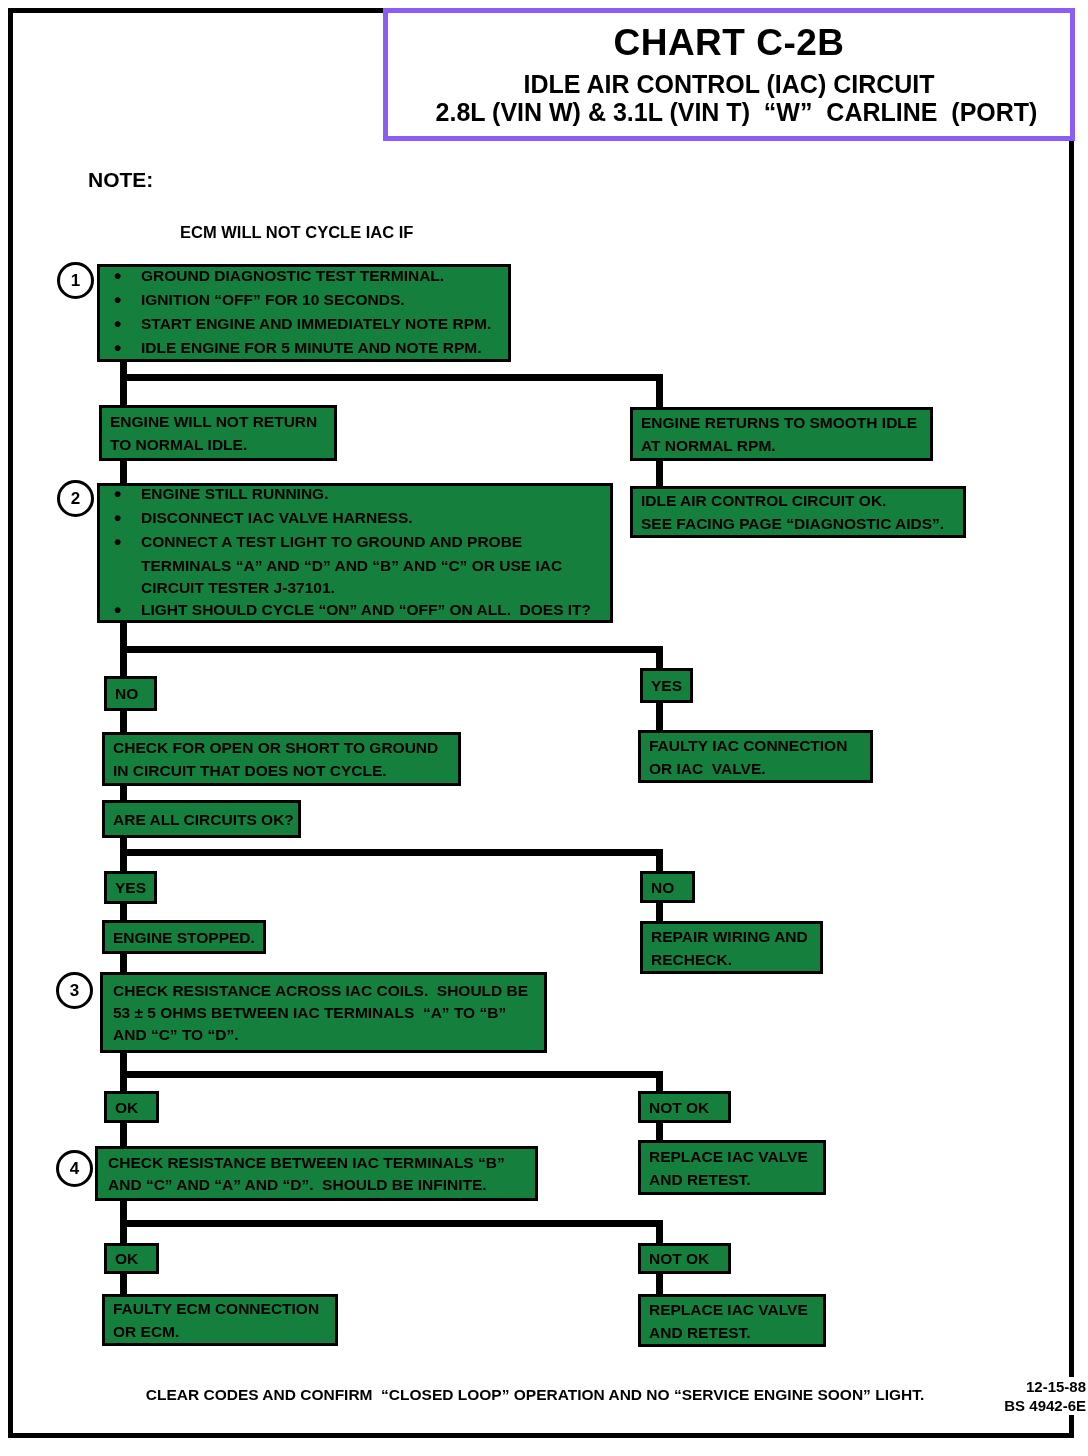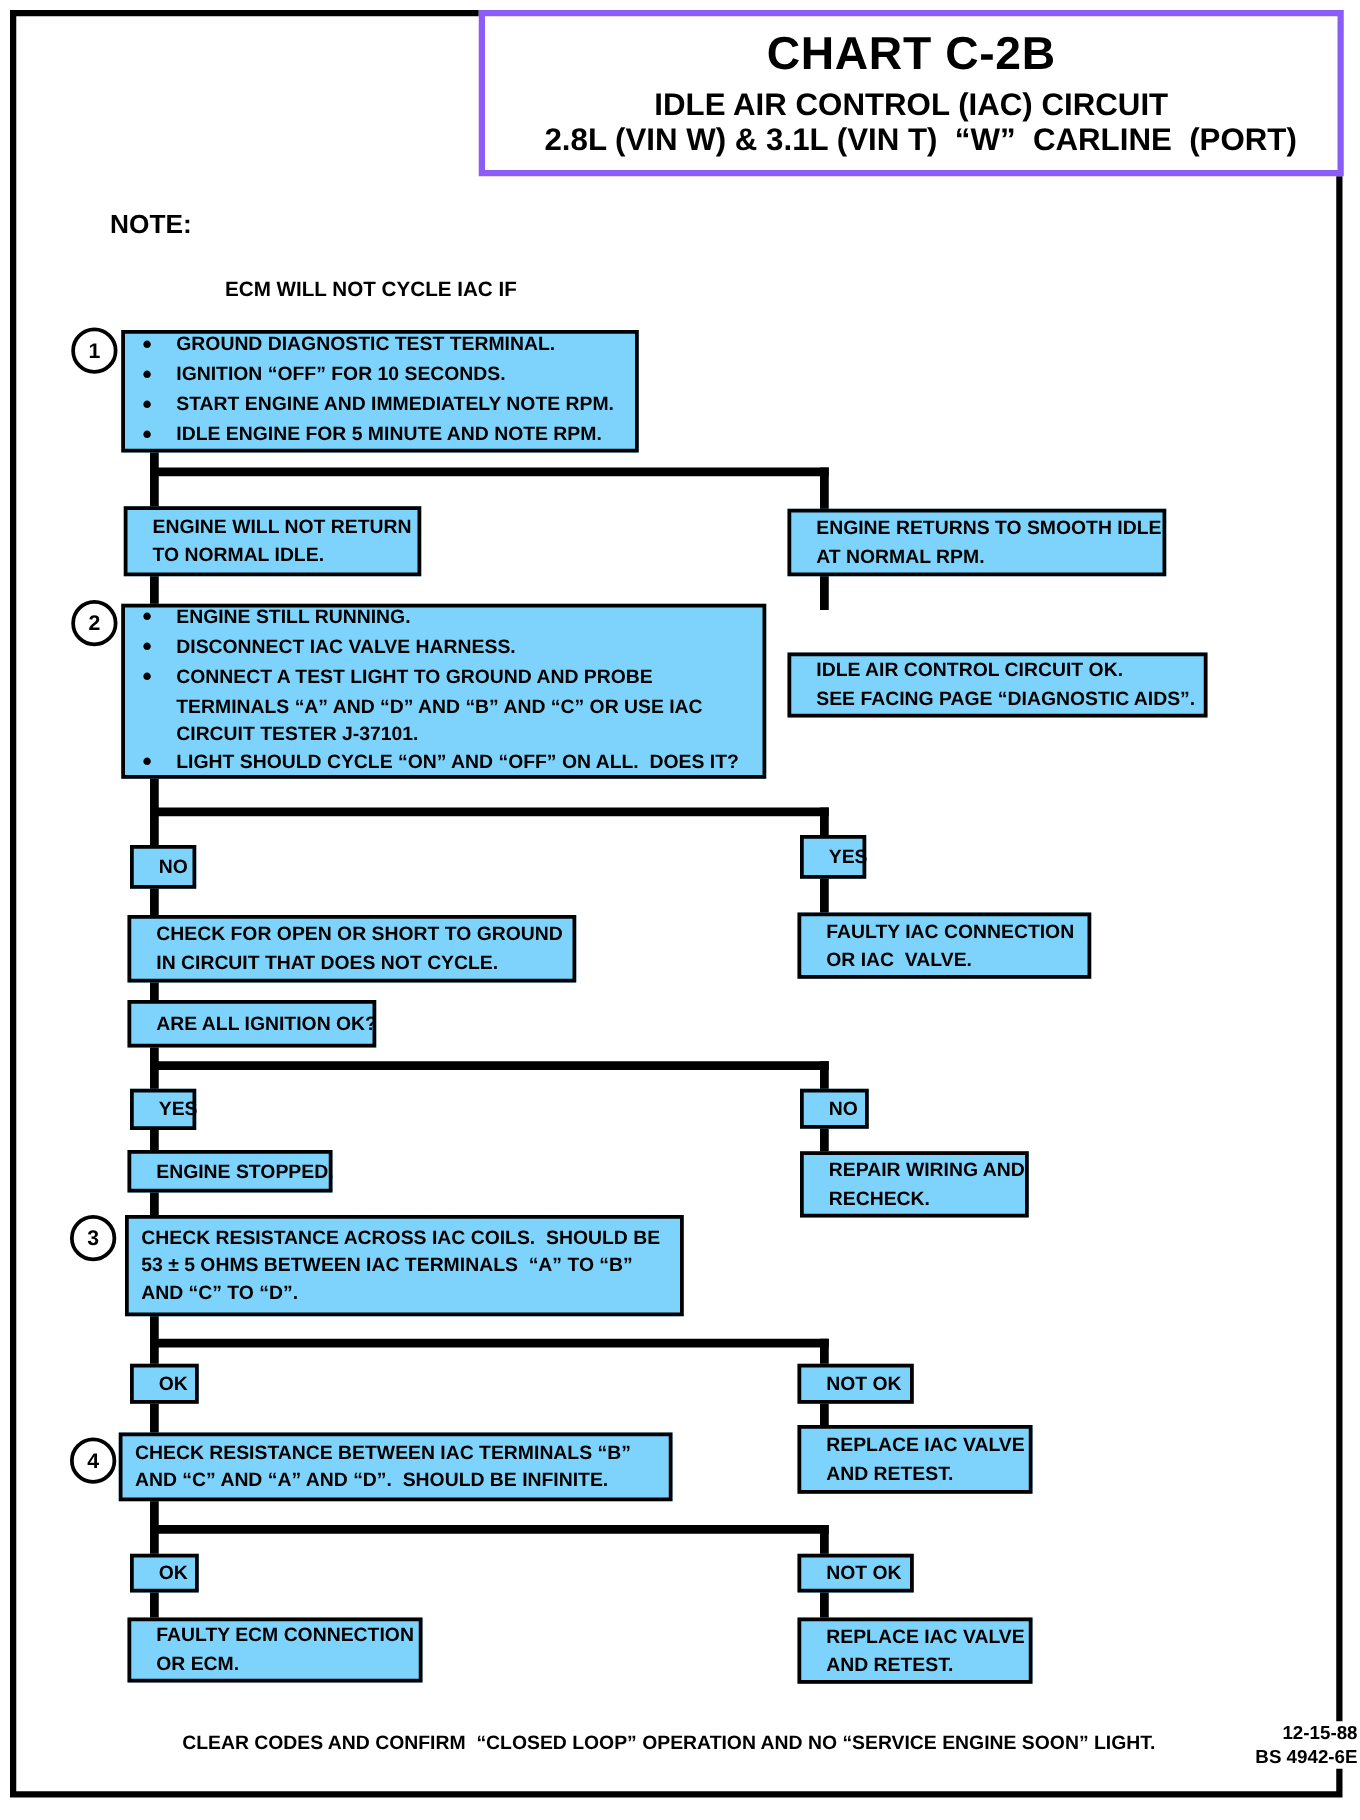--- a/index.html
+++ b/index.html
@@ -18,23 +18,23 @@
     border:5px solid #8b5cf6; background:#fff; z-index:3;
     display:flex; flex-direction:column; align-items:center; justify-content:center;
     text-align:center;
   }
   .t1 { font-size:37px; letter-spacing:0.5px; line-height:40px; }
   .t2 { font-size:25px; line-height:28px; margin-top:7px; white-space:pre; }
   .t3 { font-size:25px; line-height:28px; white-space:pre;margin-left:15px; }
   .note-label { position:absolute; left:88px; top:168px; font-size:21px; z-index:2; }
   .note-text  { position:absolute; left:180px; top:172px; font-size:16.5px; line-height:24px; white-space:pre; z-index:2; }
   .box {
-    position:absolute; border:3px solid #000; background:#7dd3fc; z-index:2;
+    position:absolute; border:3px solid #000; background:#15803d; z-index:2;
     display:flex; flex-direction:column; justify-content:center;
-    padding:3px 20px; font-size:15.5px; line-height:23px;
+    padding:3px 8px; font-size:15.5px; line-height:23px;
   }
   .stepbox { padding-left:10px; line-height:22px; }
   .t { white-space:pre; }
   .row { display:flex; }
   .mark { width:31px; flex:none; text-align:left; padding-left:4px; }
   .row.b .mark::before { content:"•"; font-size:21px; }
   .circ {
     position:absolute; width:37px; height:37px; border:3px solid #000; border-radius:50%;
     background:#fff; z-index:2; display:flex; align-items:center; justify-content:center;
     font-size:17px;
@@ -155,21 +155,21 @@
   <div class="row">
       <span class="mark"></span>
       <span class="t">CIRCUIT TESTER J-37101.</span>
     </div>
   <div class="row b">
       <span class="mark"></span>
       <span class="t">LIGHT SHOULD CYCLE “ON” AND “OFF” ON ALL.  DOES IT?</span>
     </div>
 </div>
 
-<div class="box" style="left:630px;top:486px;width:336px;height:52px;margin-top:36px;">
+<div class="box" style="left:630px;top:486px;width:336px;height:52px;">
   <div class="t">IDLE AIR CONTROL CIRCUIT OK.</div>
   <div class="t">SEE FACING PAGE “DIAGNOSTIC AIDS”.</div>
 </div>
 
 <div class="box" style="left:104px;top:676px;width:53px;height:35px;">
   <div class="t">NO</div>
 </div>
 <div class="box" style="left:640px;top:668px;width:53px;height:35px;">
   <div class="t">YES</div>
 </div>
@@ -177,21 +177,21 @@
 <div class="box" style="left:102px;top:732px;width:359px;height:54px;">
   <div class="t">CHECK FOR OPEN OR SHORT TO GROUND</div>
   <div class="t">IN CIRCUIT THAT DOES NOT CYCLE.</div>
 </div>
 <div class="box" style="left:638px;top:730px;width:235px;height:53px;">
   <div class="t">FAULTY IAC CONNECTION</div>
   <div class="t">OR IAC  VALVE.</div>
 </div>
 
 <div class="box" style="left:102px;top:800px;width:199px;height:38px;">
-  <div class="t">ARE ALL IGNITION OK?</div>
+  <div class="t">ARE ALL CIRCUITS OK?</div>
 </div>
 
 <div class="box" style="left:104px;top:871px;width:53px;height:33px;">
   <div class="t">YES</div>
 </div>
 <div class="box" style="left:640px;top:871px;width:55px;height:32px;">
   <div class="t">NO</div>
 </div>
 
 <div class="box" style="left:102px;top:920px;width:164px;height:34px;">

